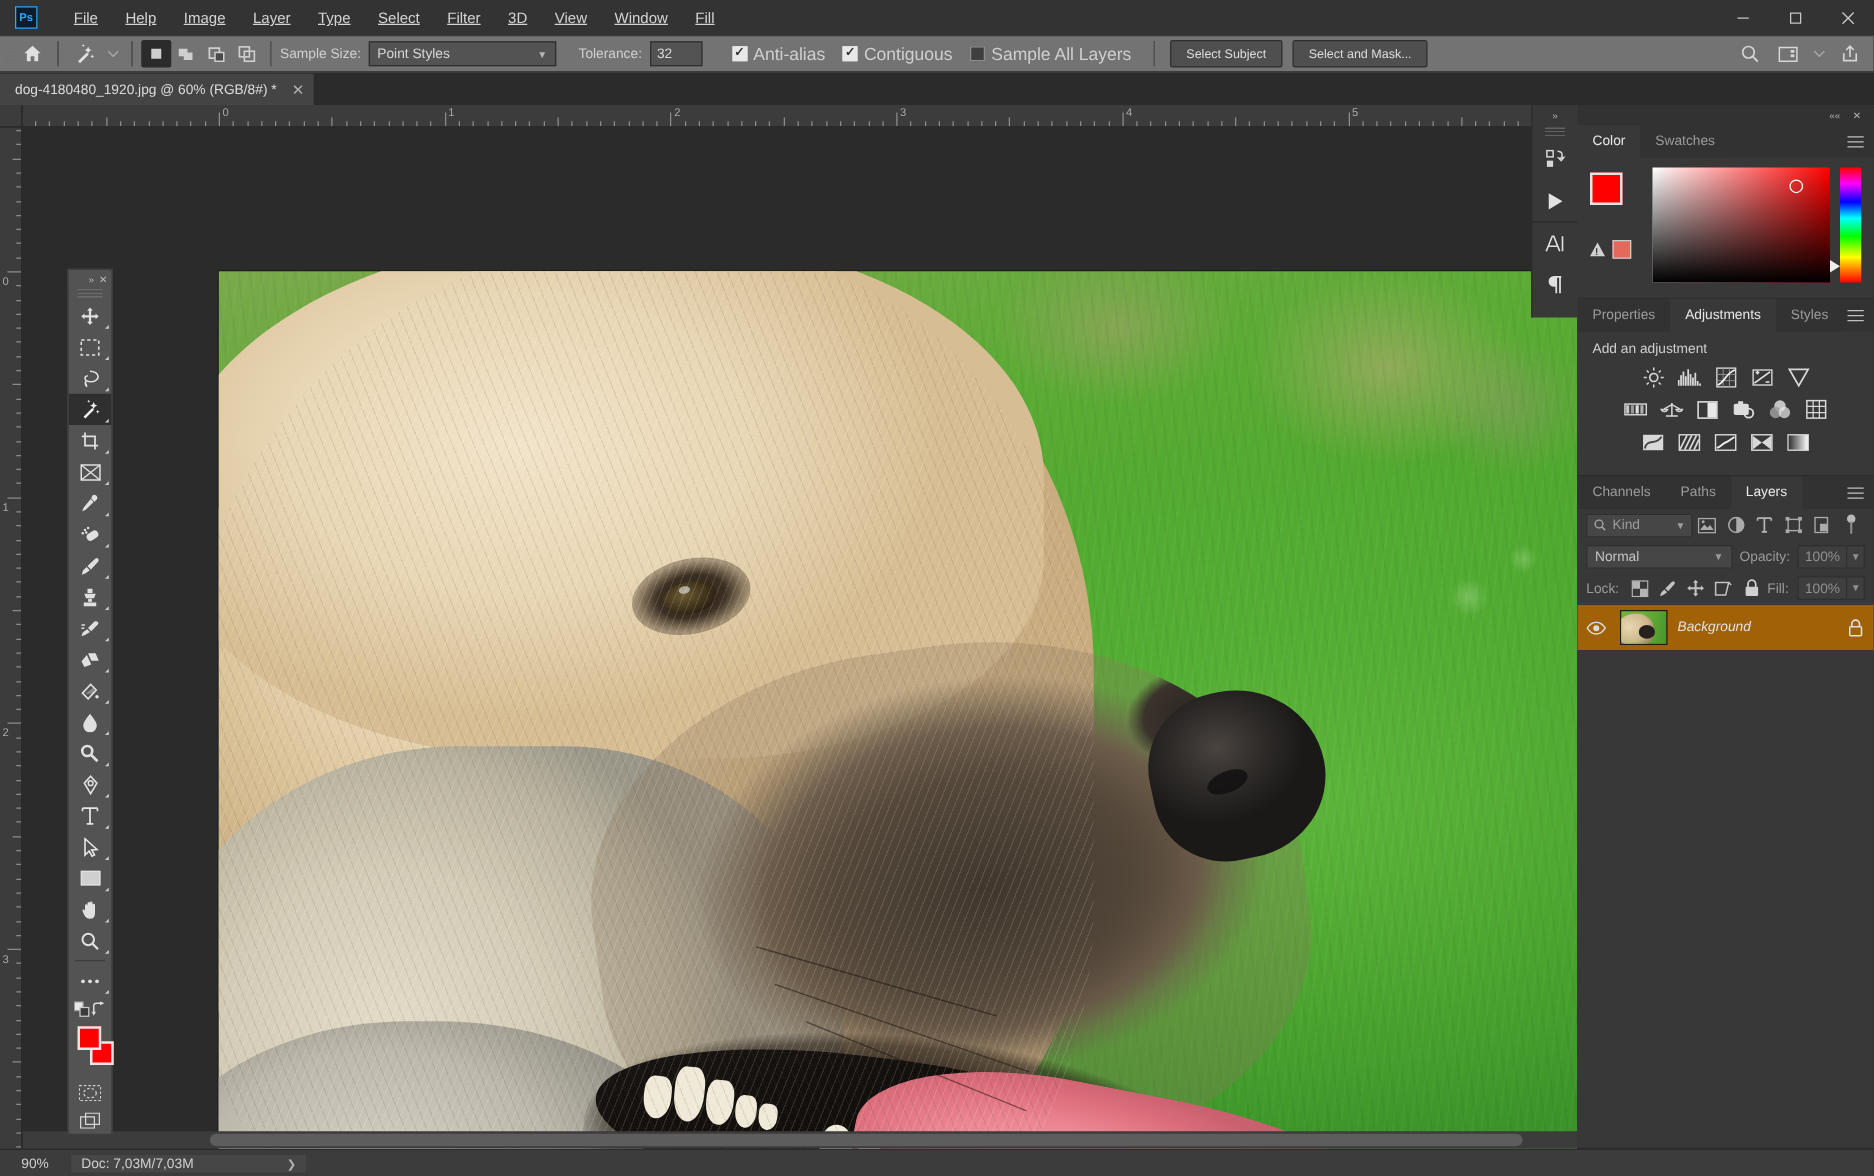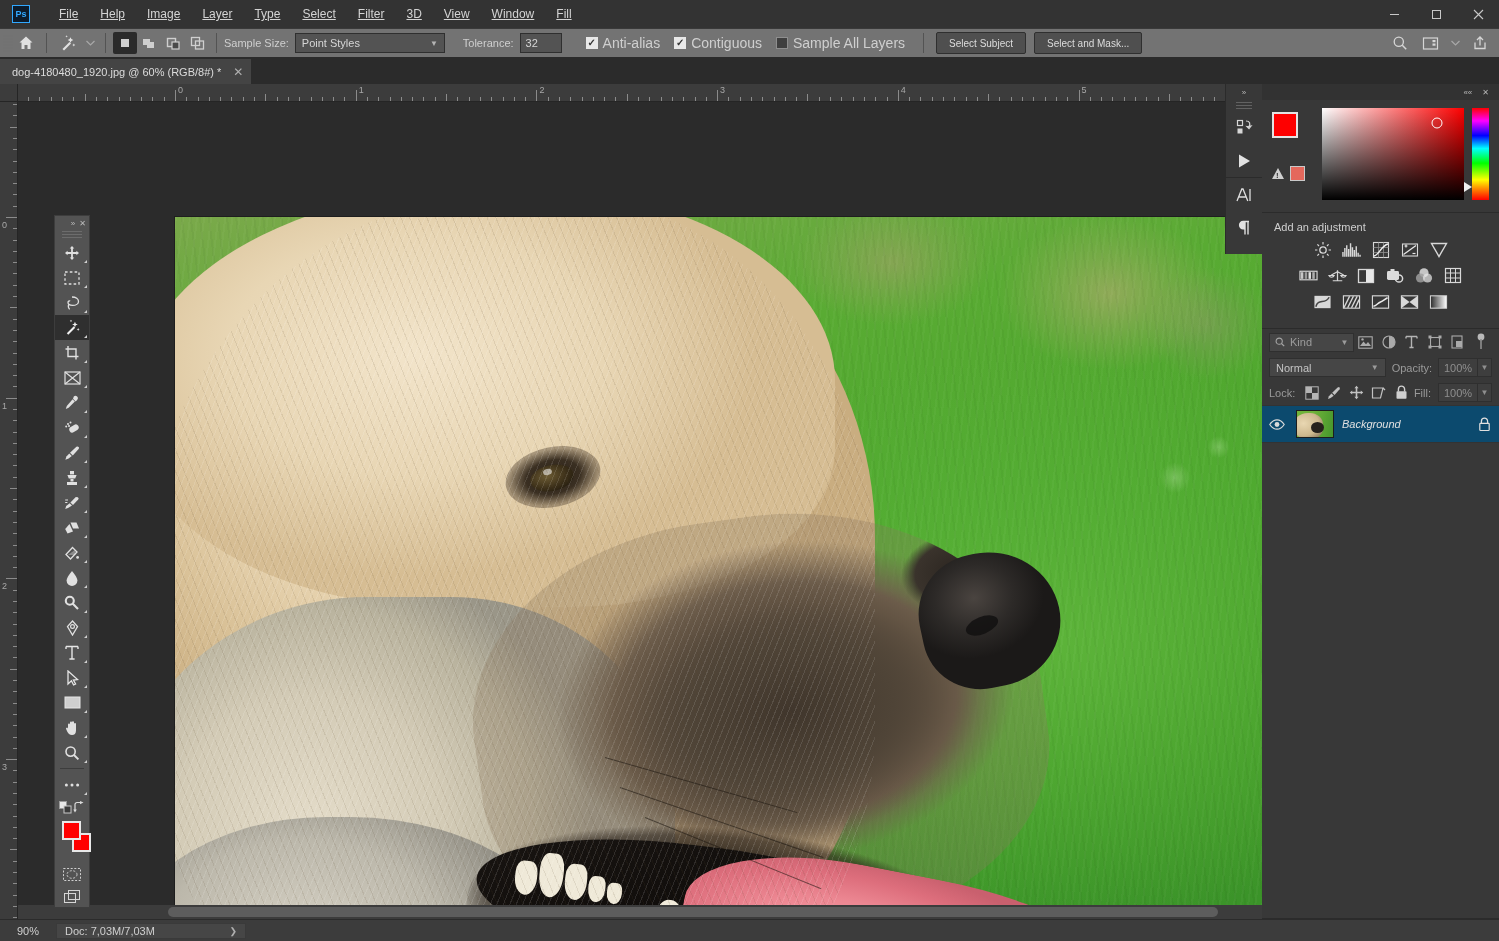--- a/index.html
+++ b/index.html
@@ -244,21 +244,21 @@
               align-items:center; padding:0 6px; color:#c4c4c4; font-size:11px; }
   .blend-box .chev{ margin-left:auto; font-size:8px; color:#9a9a9a; }
   .op-lbl{ font-size:11px; color:#9a9a9a; }
   .op-box{ width:40px;height:19px; background:#3e3e3e; border:1px solid #2f2f2f; color:#8f8f8f;
            display:flex;align-items:center;justify-content:center; font-size:11px; }
   .op-stp{ width:14px;height:19px; background:#3e3e3e; border:1px solid #2f2f2f; border-left:none;
            display:flex;align-items:center;justify-content:center;font-size:8px;color:#8f8f8f; }
   .lock-row{ height:25px; background:#383838; display:flex; align-items:center; padding:0 7px; gap:3px; }
   .lock-lbl{ font-size:11px; color:#9a9a9a; margin-right:4px; }
   .lk{ width:20px;height:20px;display:flex;align-items:center;justify-content:center;color:#b2b2b2; }
-  .layer-row{ height:38px; background:#0c4a6e; display:flex; align-items:center; padding:0 8px 0 4px; gap:8px;
+  .layer-row{ height:38px; background:#a16207; display:flex; align-items:center; padding:0 8px 0 4px; gap:8px;
               border-top:1px solid #333; border-bottom:1px solid #333; }
   .eye-cell{ width:22px; display:flex; align-items:center; justify-content:center; }
   .lthumb{ width:38px; height:28px; border:1px solid #1d1d1d; position:relative; overflow:hidden; flex:none; }
   .lthumb .g{ position:absolute; inset:0; background:linear-gradient(100deg,#6fb33a 40%,#46962c 100%); }
   .lthumb .d{ position:absolute; left:-4px; top:2px; width:30px;height:26px;
               background:radial-gradient(ellipse at 35% 40%, #e9d7b2 0%, #cdb88e 55%, #6d5a44 100%);
               border-radius:50% 44% 40% 48%; }
   .lthumb .n{ position:absolute; left:14px; top:11px; width:13px;height:11px;background:#26211c;border-radius:50%; }
   .lname{ font-size:11px; color:#e0e0e0; font-style:italic; }
   .lock-ic{ margin-left:auto; }
@@ -916,39 +916,62 @@
       </div>
     </div>
 
     <div class="rdock">
 
       <div class="pnl">
         <div class="pnl-topbar">
           <span class="g">««</span>
           <span class="g">✕</span>
         </div>
+        <div class="tabs">
+          <div class="ptab active">Color</div>
+          <div class="ptab">Swatches</div>
+          <div class="pmenu">
+            <span class="hamb">
+                <i></i>
+                <i></i>
+                <i></i>
+              </span>
+          </div>
+        </div>
         <div class="color-body">
           <div class="cp-sw">
             <div class="cp-bg"></div>
             <div class="cp-fg"></div>
             <div class="cp-warn">
               <span class="tri"></span>
               <span class="chip"></span>
             </div>
           </div>
           <div class="cp-field">
             <div class="cp-ring"></div>
           </div>
           <div class="cp-hue">
             <div class="cp-hue-mk"></div>
           </div>
         </div>
       </div>
 
       <div class="pnl">
+        <div class="tabs">
+          <div class="ptab">Properties</div>
+          <div class="ptab active">Adjustments</div>
+          <div class="ptab">Styles</div>
+          <div class="pmenu">
+            <span class="hamb">
+                <i></i>
+                <i></i>
+                <i></i>
+              </span>
+          </div>
+        </div>
         <div class="adj-body">
           <div class="adj-title">Add an adjustment</div>
 
           <div class="adj-row">
             <span class="adj-ic">
               <svg width="18" height="18" viewBox="0 0 18 18">
                   <circle cx="9" cy="9" r="3.2" fill="none" stroke="#d8d8d8" stroke-width="1.3"></circle>
                   <path d="M9 1 V3.4 M9 14.6 V17 M1 9 H3.4 M14.6 9 H17 M3.4 3.4 L5 5 M13 13 L14.6 14.6 M14.6 3.4 L13 5 M5 13 L3.4 14.6" stroke="#d8d8d8" stroke-width="1.2"></path>
                 </svg>
             </span>
@@ -1060,20 +1083,32 @@
                     </linearGradient>
                   </defs>
                   <rect x="1.5" y="1.5" width="17" height="13" fill="url(#gmg)" stroke="#d8d8d8" stroke-width="1.1"></rect>
                 </svg>
             </span>
           </div>
         </div>
       </div>
 
       <div class="pnl" style="flex:1; display:flex; flex-direction:column;">
+        <div class="tabs">
+          <div class="ptab">Channels</div>
+          <div class="ptab">Paths</div>
+          <div class="ptab active">Layers</div>
+          <div class="pmenu">
+            <span class="hamb">
+                <i></i>
+                <i></i>
+                <i></i>
+              </span>
+          </div>
+        </div>
 
         <div class="lay-tools">
           <div class="kind-box">
             <svg width="10" height="10" viewBox="0 0 10 10">
                 <circle cx="4.2" cy="4.2" r="3.1" fill="none" stroke="#a6a6a6" stroke-width="1.1"></circle>
                 <path d="M6.5 6.5 L9.2 9.2" stroke="#a6a6a6" stroke-width="1.2"></path>
               </svg>
             <span>Kind</span>
             <span class="chev">▼</span>
           </div>

